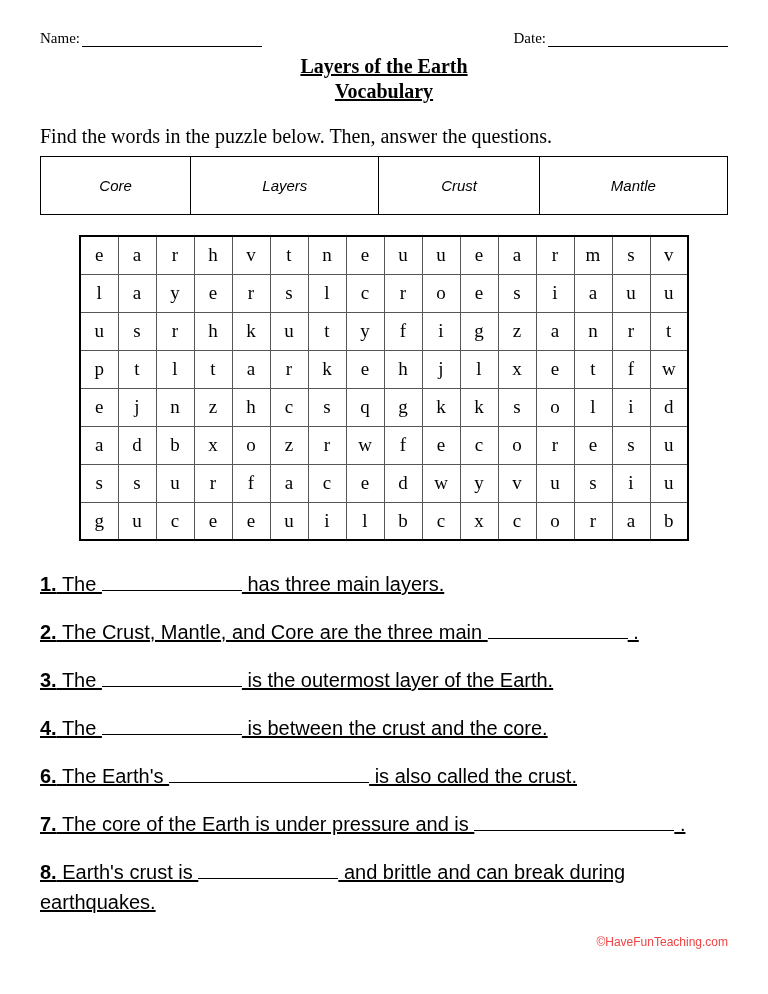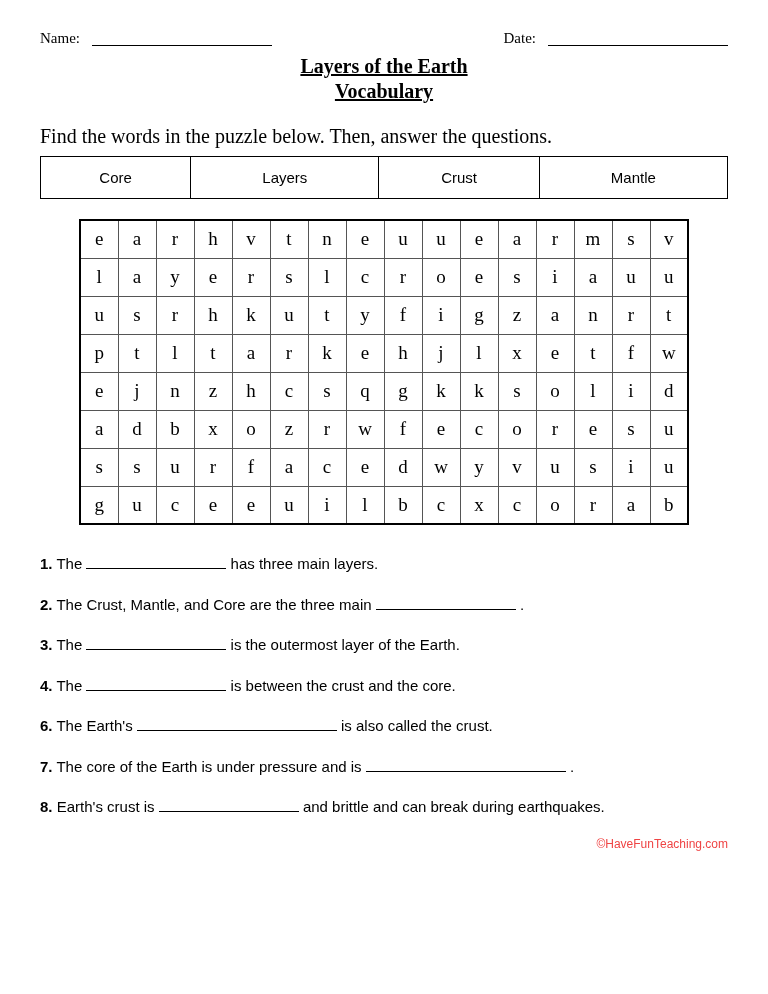--- a/index.html
+++ b/index.html
@@ -12,22 +12,22 @@
       color: #000;
     }
     .name-date-row {
       display: flex;
       justify-content: space-between;
       margin-bottom: 8px;
       font-size: 15px;
     }
     .name-field, .date-field {
       display: flex;
-      align-items: flex-start;
-      gap: 12px;
+      align-items: flex-end;
+      gap: 2px;
     }
     .underline-field {
       display: inline-block;
       border-bottom: 1.5px solid #000;
       width: 180px;
       height: 16px;
     }
     .title {
       text-align: center;
       font-size: 20px;
@@ -48,23 +48,24 @@
       font-family: Liberation Serif, serif;
     }
     .vocab-table {
       width: 100%;
       border-collapse: collapse;
       margin-bottom: 20px;
     }
     .vocab-table td {
       border: 1.5px solid #000;
       text-align: center;
-      padding: 12px 8px;
+      padding: 20px 8px;
       font-size: 15px;
       font-family: Arial, sans-serif;
+      font-style: italic;
     }
     .word-search-container {
       display: flex;
       justify-content: center;
       margin-bottom: 28px;
     }
     .word-search-grid {
       border: 2px solid #000;
       border-collapse: collapse;
     }
@@ -73,21 +74,22 @@
       width: 38px;
       height: 38px;
       text-align: center;
       vertical-align: middle;
       font-size: 19px;
       font-family: 'Comic Sans MS', cursive;
       font-weight: normal;
     }
     .questions {
       font-family: Arial, sans-serif;
-      font-size: 15px;
+      font-size: 20px;
+      text-decoration: underline;
     }
     .question {
       margin-bottom: 18px;
       line-height: 1.5;
     }
     .blank {
       display: inline-block;
       border-bottom: 1.5px solid #000;
       min-width: 140px;
       height: 16px;

